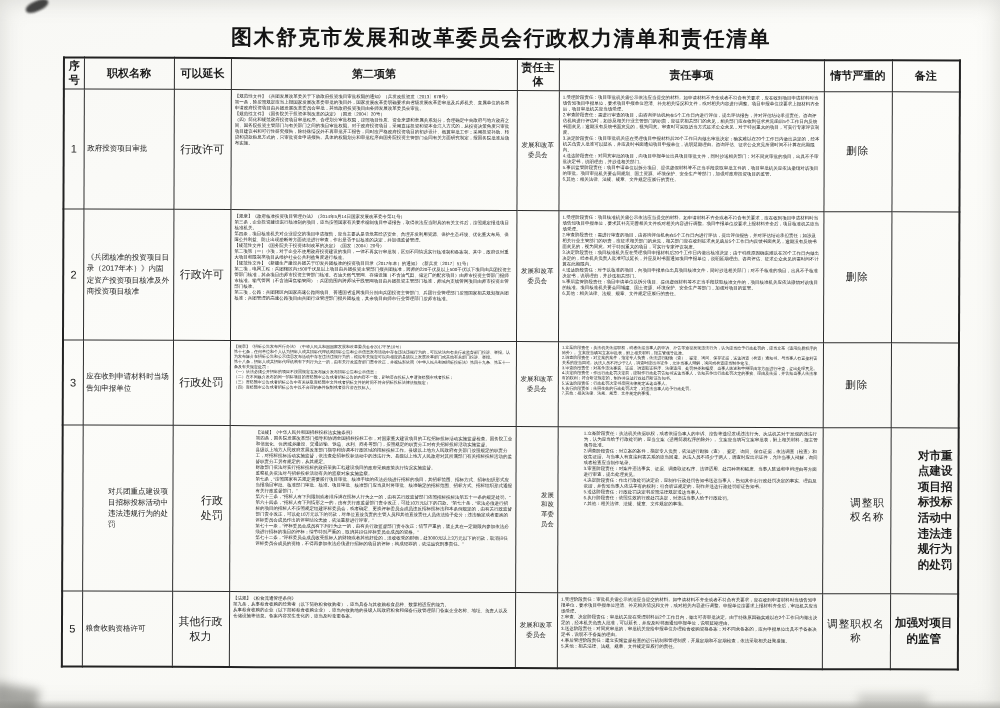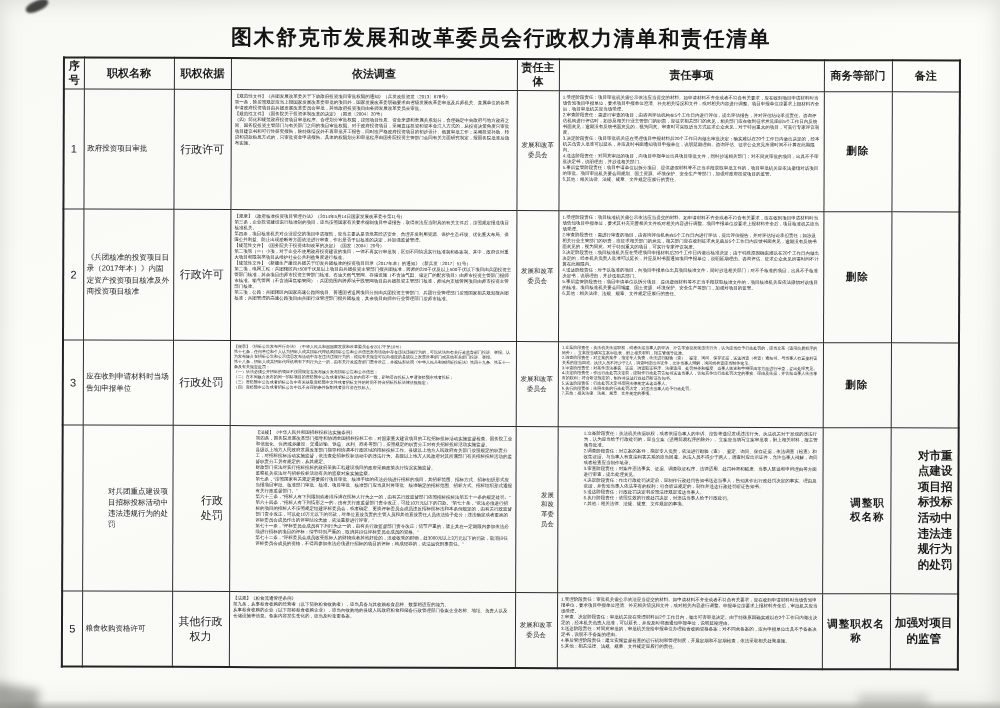--- a/index.html
+++ b/index.html
@@ -37,21 +37,21 @@
   }
   .power-table th{
     font-size:11px;font-weight:bold;text-align:center;
     height:26px;white-space:pre-line;line-height:1.25;
     background:transparent;
   }
   .num-cell{font-size:11px;text-align:center;}
   .name-cell{font-size:7.5px;text-align:left;line-height:1.5;color:#222;}
   .cat-cell{font-size:11px;text-align:center;color:#222;}
   .subj-cell{font-size:6.5px;text-align:center;line-height:1.5;padding:1px;color:#222;}
-  .adjust-cell{font-size:10.5px;text-align:center;font-weight:bold;color:#1f1f1f;letter-spacing:1px;}
+  .adjust-cell{font-size:10.5px;text-align:center;font-weight:normal;color:#1f1f1f;letter-spacing:1px;}
   .note-cell{font-size:11.5px;text-align:center;font-weight:bold;color:#1d1d1d;line-height:1.35;}
   .dense{vertical-align:top;padding:2px 3px;}
   .clip{overflow:hidden;}
   .dense-inner{
     width:222%;transform:scale(0.45);transform-origin:0 0;
     font-size:10px;line-height:1.3;white-space:pre-line;color:#222;
   }
   .dense-inner.xs{
     width:250%;transform:scale(0.4);line-height:1.27;
   }
@@ -103,25 +103,25 @@
         <col style="width:42px">
           <col style="width:265px">
           <col style="width:68px">
           <col style="width:68px">
       </colgroup>
       <tbody>
           <tr>
         <th>序
 号</th>
         <th>职权名称</th>
-        <th>职权依据</th>
-        <th>依法调查</th>
+        <th>可以延长</th>
+        <th>第二项第</th>
         <th>责任主体</th>
         <th>责任事项</th>
-        <th>商务等部门</th>
+        <th>情节严重的</th>
         <th>备注</th>
       </tr>
 
       <tr class="r1">
         <td class="num-cell">1</td>
         <td class="name-cell">政府投资项目审批</td>
         <td class="cat-cell">行政许可</td>
         <td class="dense">
               <div class="clip">
                 <div class="dense-inner">【规范性文件】《兵团发展改革委关于下放政府投资项目审批权限的通知》（兵发改投资发〔2013〕678号）

